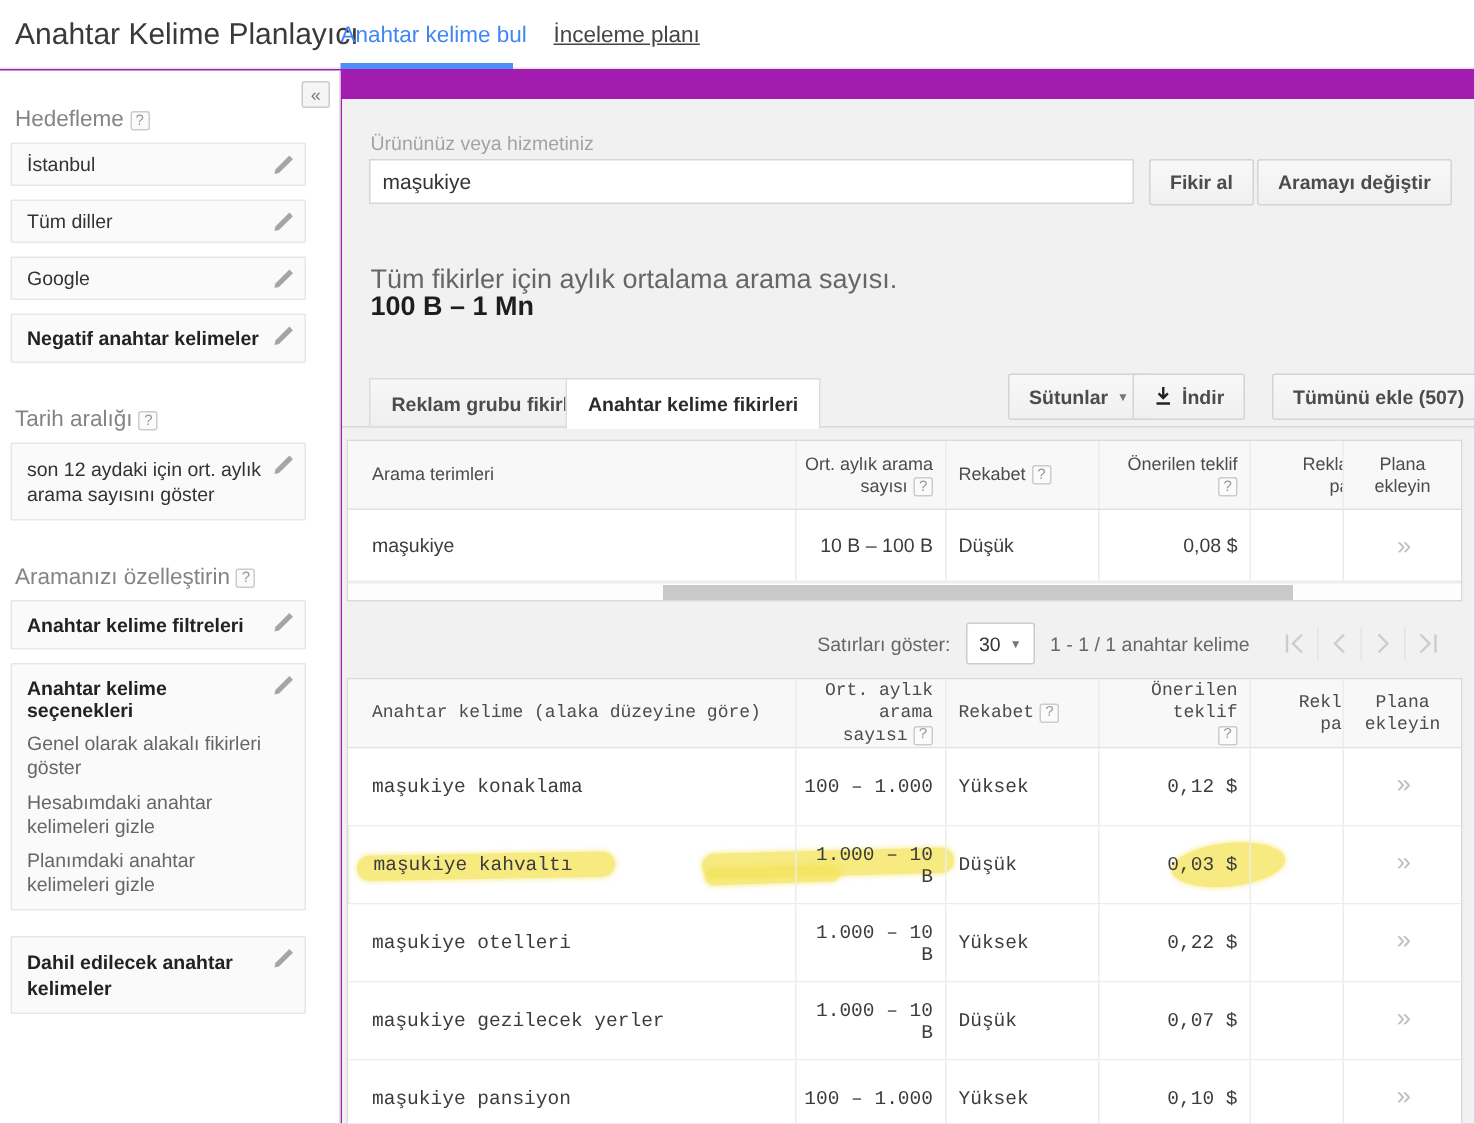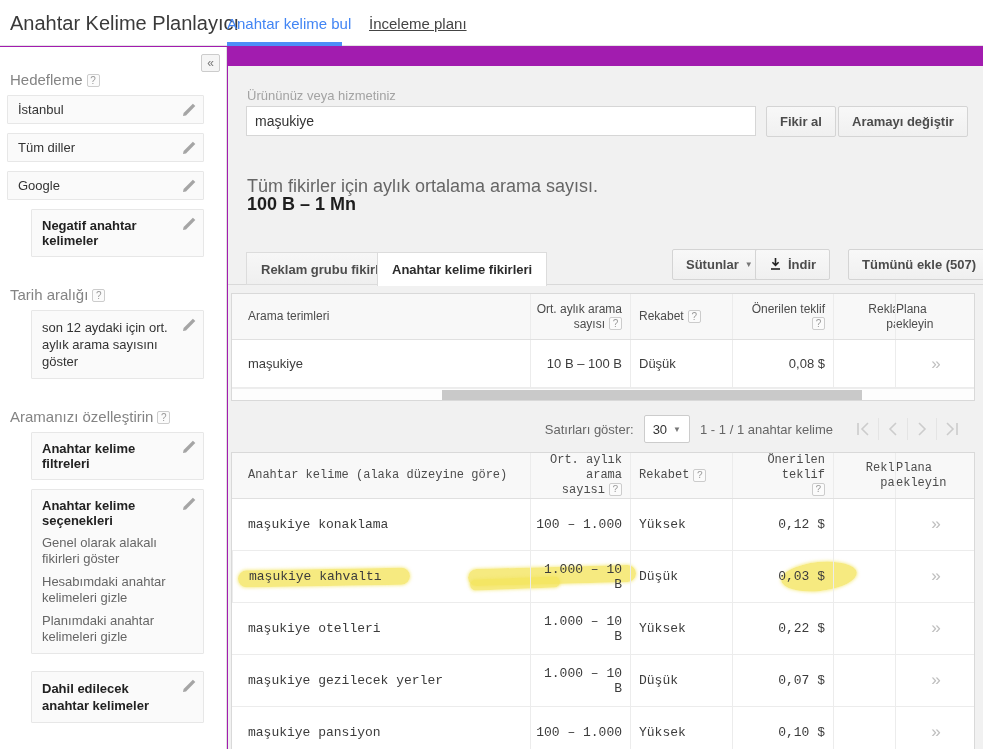--- a/index.html
+++ b/index.html
@@ -13,21 +13,21 @@
   #hdr .htab.active { color:#4285f4; }
   #hdr .htab.idle { color:#444;text-decoration:underline; }
   #hdr .hbar { position:absolute; left:227px; top:42px; width:115px; height:4px; background:#4d8ef7; }
 
   
   #side { position:absolute; left:0; top:47px; width:227px; height:702px; background:#fff; border-right:1px solid #e0e0e0; }
   #collapse { position:absolute; right:6px; top:7px; width:19px; height:18px; border:1px solid #ccc; background:#f5f5f5; color:#777; font-size:12px; text-align:center; line-height:16px; border-radius:2px; cursor:pointer; }
   .side-inner { position:absolute; left:7px; top:20px; width:197px; }
   .shead { color:#848484; font-size:15px; margin:4px 3px 7px; }
   .sbox { position:relative; background:#fafafa; border:1px solid #e7e7e7; border-radius:1px; padding:6px 26px 6px 10px; margin-bottom:9px; font-size:13px; color:#333; cursor:pointer; }
-  .sbox.tall { padding-top:8px; padding-bottom:8px;margin-left:24px; }
+  .sbox.tall { padding-top:8px; padding-bottom:8px; }
   .sbox b { font-weight:bold; color:#222; }
   .sbox .opt { color:#666; margin-top:7px; line-height:16px; cursor:pointer; }
   .pencil { position:absolute; right:7px; top:7px; width:14px; height:14px; }
   .gap { height:16px; }
   .help { display:inline-block; width:13px; height:13px; border:1px solid #ccc; background:#fbfbfb; color:#999; font-size:10px; line-height:12px; text-align:center; vertical-align:1px; border-radius:2px; margin-left:4px; cursor:pointer; }
 
   
   #main { position:absolute; left:228px; top:46px; width:755px; height:703px; background:#f1f1f1;margin-top:20px; }
   .flabel { position:absolute; left:19px; top:22px; color:#a3a3a3; font-size:13px; }
   #kwinput { position:absolute; left:18px; top:40px; width:510px; height:30px; border:1px solid #d6d6d6; background:#fff; font-size:14px; color:#333; padding:0 8px; font-family:"Liberation Sans",sans-serif; }
@@ -58,21 +58,21 @@
   .cell { position:relative; border-left:1px solid #ececec; display:flex; align-items:center; font-size:13px; color:#3c3c3c; overflow:hidden; }
   .cell:first-child { border-left:none; }
   .c0 { width:298px; padding-left:16px; }
   .c1 { width:100px; justify-content:flex-end; padding-right:8px; text-align:right; }
   .c2 { width:102px; padding-left:8px; }
   .c3 { width:101px; justify-content:flex-end; padding-right:8px; text-align:right; }
   .c4 { width:62px; justify-content:flex-end; }
   .c5 { width:79px; justify-content:center; }
   .thead .cell { font-size:12px; color:#4c4c4c; line-height:15px; cursor:pointer; }
   .thead .c1,.thead .c3 { text-align:right; }
-  .thead .c5 { text-align:left; }
+  .thead .c5 { text-align:center; }
   .hdr2l { width:100%; }
   .hdr2l .ln { display:block; }
   .clipbox { width:74px; margin-right:-14px; text-align:right; }
   .addplan { color:#c0c0c0; font-size:17px; cursor:pointer; letter-spacing:-2px; }
 
   
   .hscroll { position:relative; height:12px; background:#fdfdfd; border-top:1px solid #ededed; }
   .hthumb { position:absolute; top:1px; height:10px; background:#c9c9c9; cursor:pointer; }
   #thumb1 { left:210px; width:420px; }
   #bottom-thumb { position:absolute; left:213px; bottom:0; width:420px; height:5px; background:#c9c9c9; cursor:pointer; }

